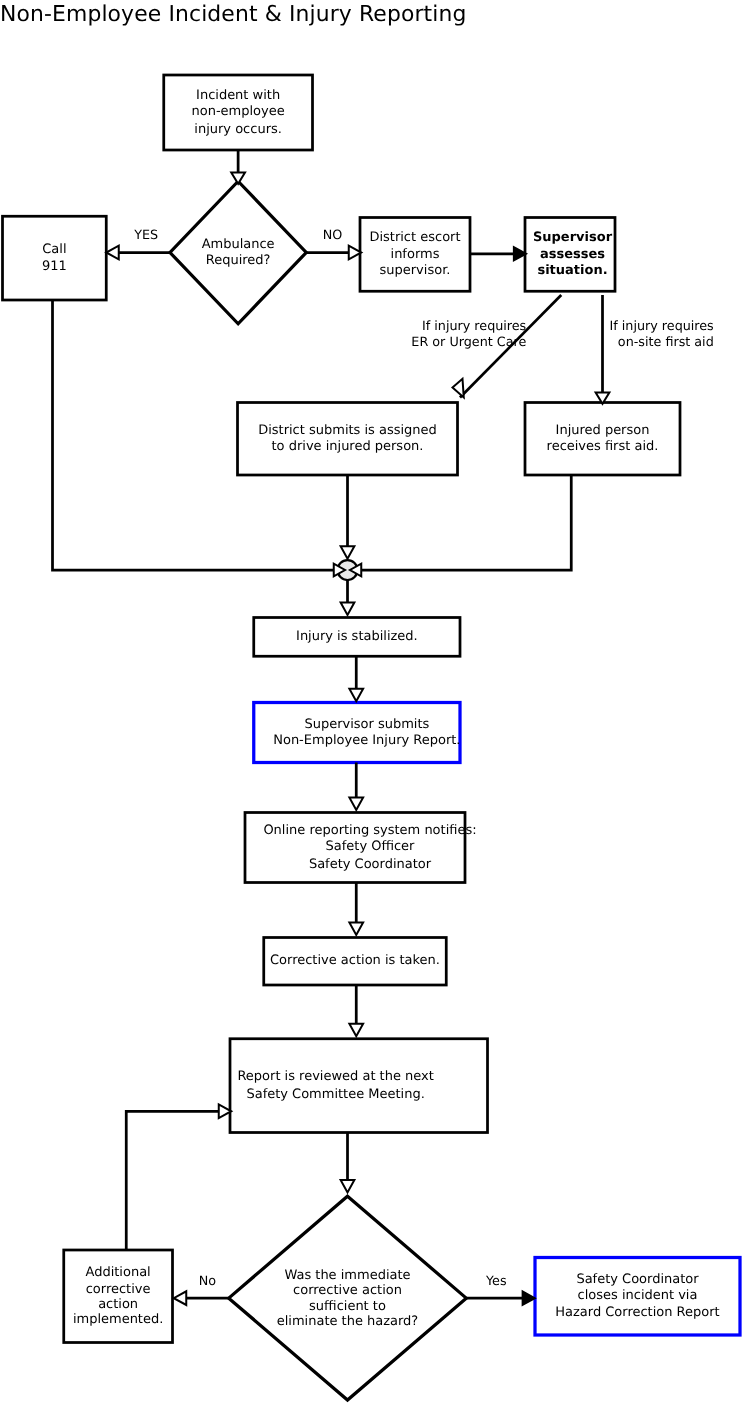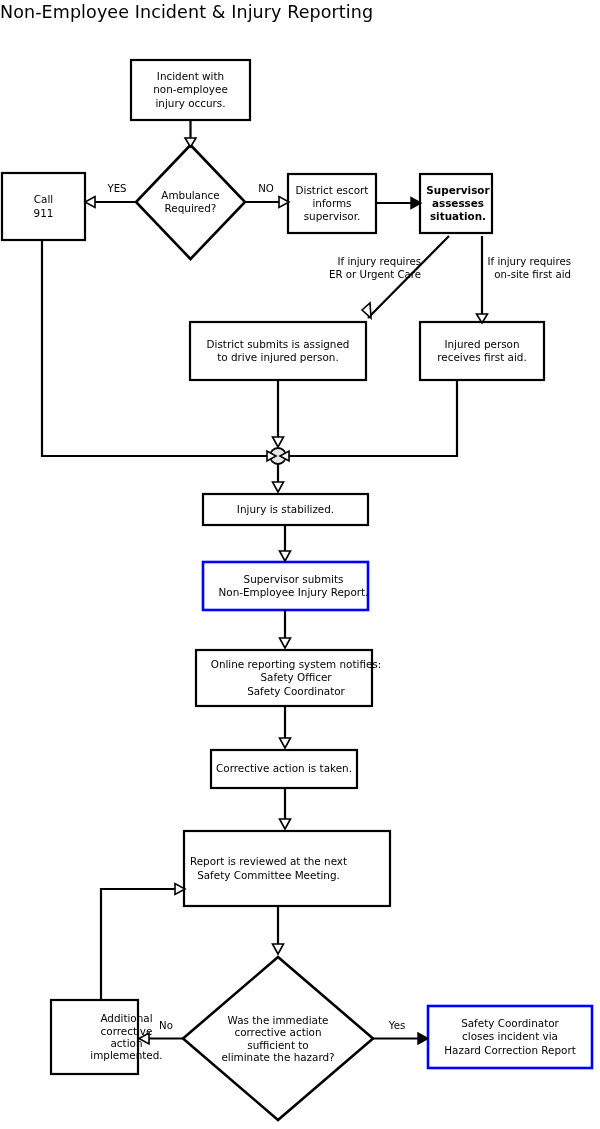--- a/index.html
+++ b/index.html
@@ -224,21 +224,21 @@
   <div class="node-label" style="left:211px; top:750px; width:146px; height:38px;">Corrective action is taken.</div>
 
   <div class="node-label" style="left:184px; top:831px; width:169px; height:75px;">Report is reviewed at the next
 Safety Committee Meeting.</div>
 
   <div class="node-label tight" style="left:196px; top:1006px; width:164px; height:65px;">Was the immediate
 corrective action
 sufficient to
 eliminate the hazard?</div>
 
-  <div class="node-label tight" style="left:51px; top:1000px; width:87px; height:74px;padding-left:32px;">Additional
+  <div class="node-label tight" style="left:51px; top:1000px; width:87px; height:74px;">Additional
 corrective
 action
 implemented.</div>
 
   <div class="node-label" style="left:428px; top:1006px; width:164px; height:62px;">Safety Coordinator
 closes incident via
 Hazard Correction Report</div>
 
   <div class="edge-label center" style="left:100px; top:182px; width:34px;">YES</div>
 

